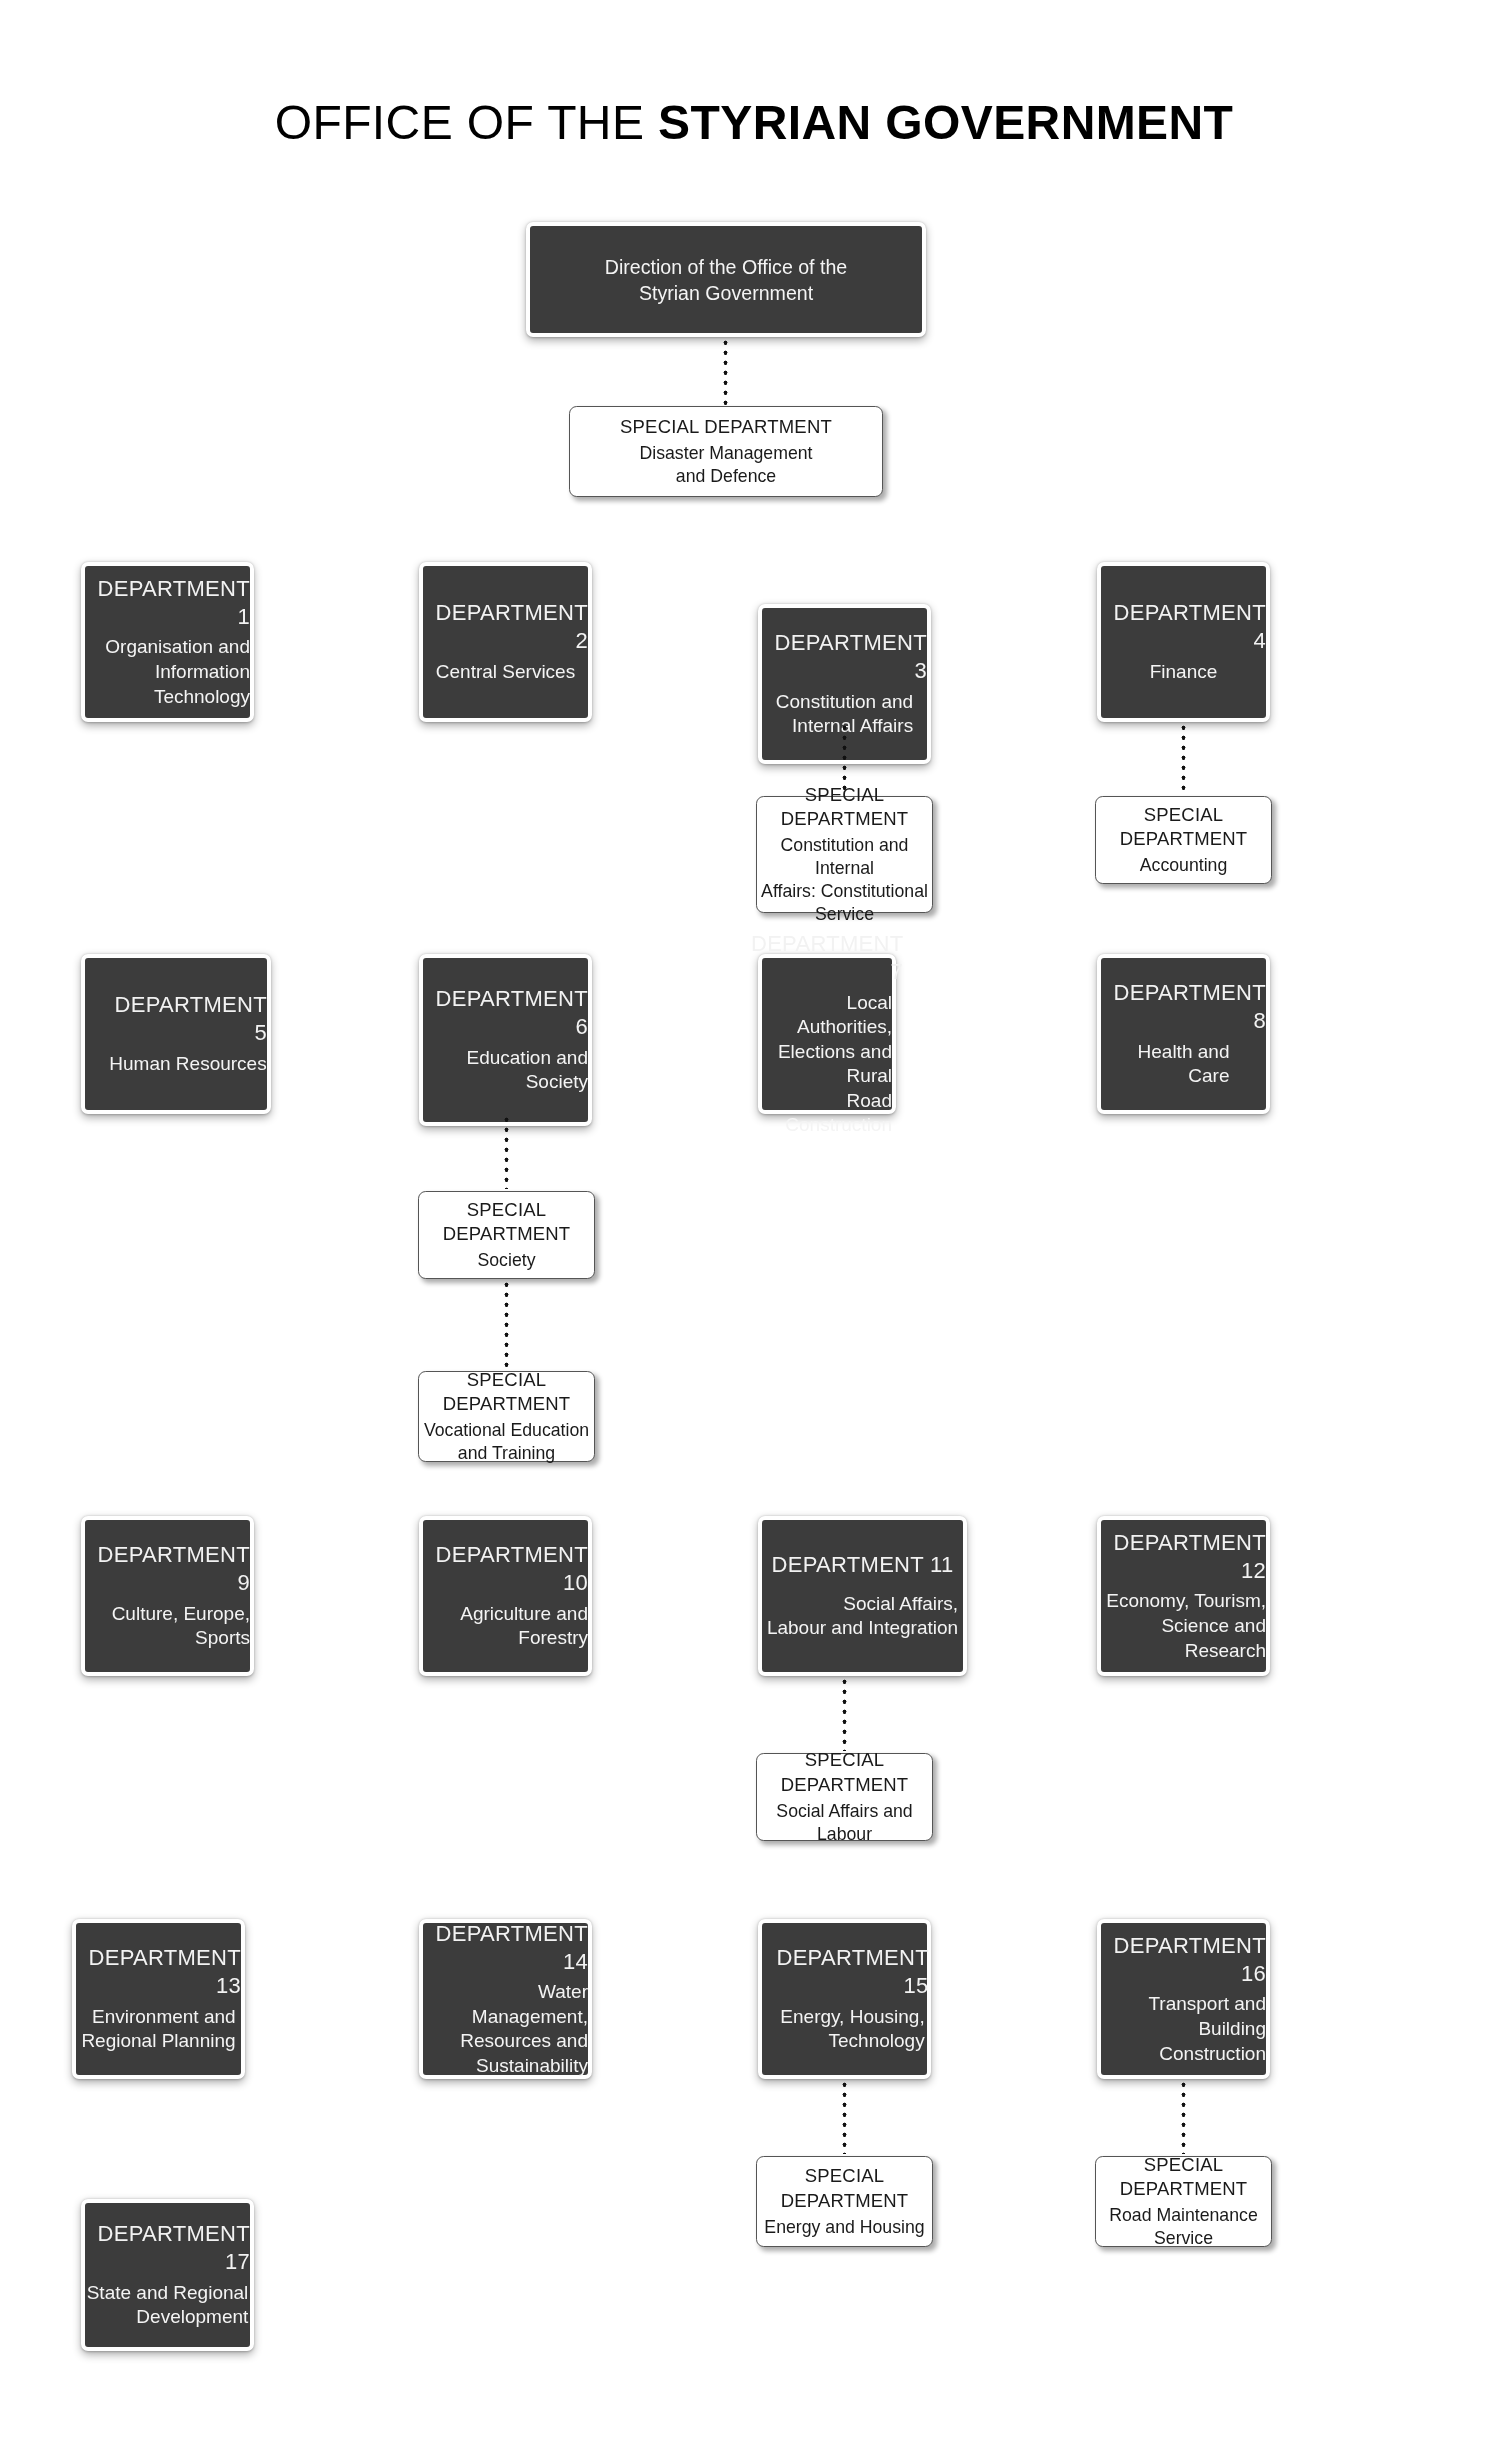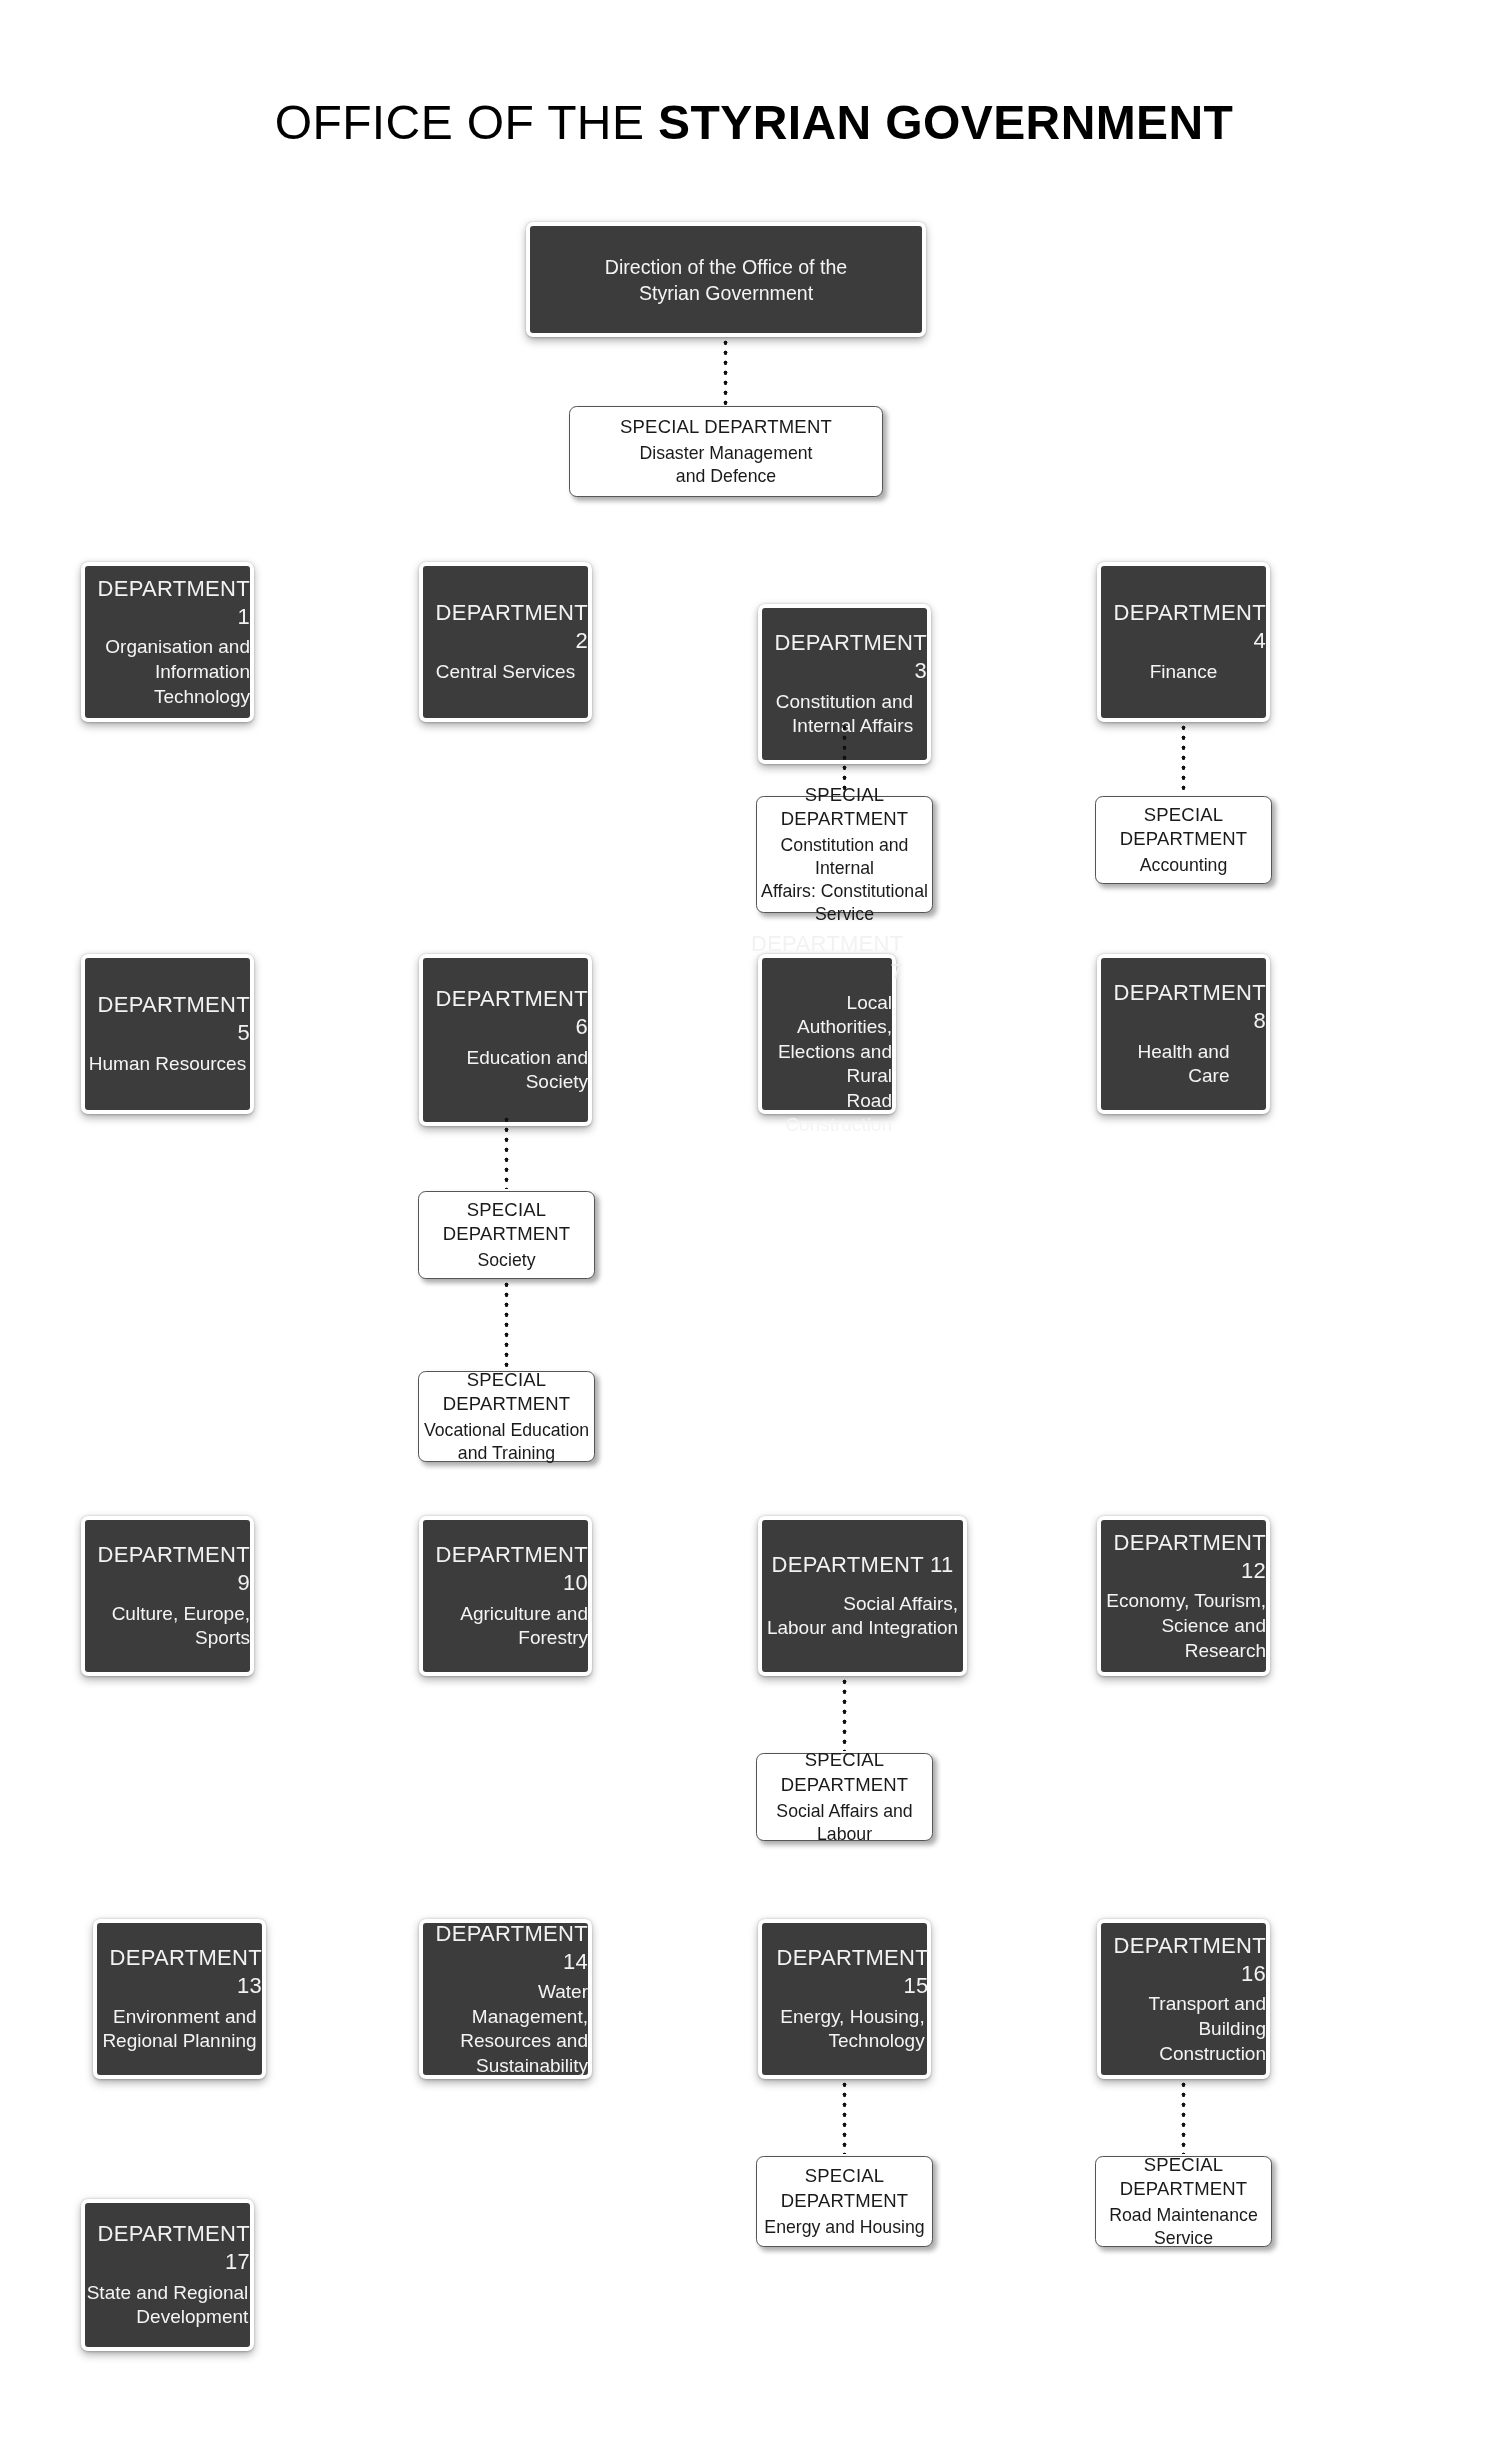--- a/index.html
+++ b/index.html
@@ -118,21 +118,21 @@
         <div class="n-sub">Finance</div>
       </div>
       <div class="node light" style="left: 756px; top: 796px; width: 177px; height: 117px;">
         <div class="n-title">SPECIAL DEPARTMENT</div>
         <div class="n-sub">Constitution and Internal<br>Affairs: Constitutional<br>Service</div>
       </div>
       <div class="node light" style="left: 1095px; top: 796px; width: 177px; height: 88px;">
         <div class="n-title">SPECIAL DEPARTMENT</div>
         <div class="n-sub">Accounting</div>
       </div>
-      <div class="node dark" style="left: 81px; top: 954px; width: 173px; height: 160px;">
+      <div class="node dark" style="left: 81px; top: 954px; width: 190px; height: 160px; padding-left: 24px;">
         <div class="n-title">DEPARTMENT 5</div>
         <div class="n-sub">Human Resources</div>
       </div>
       <div class="node dark" style="left: 419px; top: 954px; width: 173px; height: 172px;">
         <div class="n-title">DEPARTMENT 6</div>
         <div class="n-sub">Education and Society</div>
       </div>
       <div class="node dark" style="left: 758px; top: 954px; width: 138px; height: 160px;">
         <div class="n-title">DEPARTMENT 7</div>
         <div class="n-sub">Local Authorities,<br>Elections and Rural<br>Road Construction</div>
@@ -162,21 +162,21 @@
         <div class="n-sub">Social Affairs,<br>Labour and Integration</div>
       </div>
       <div class="node dark" style="left: 1097px; top: 1516px; width: 173px; height: 160px;">
         <div class="n-title">DEPARTMENT 12</div>
         <div class="n-sub">Economy, Tourism,<br>Science and Research</div>
       </div>
       <div class="node light" style="left: 756px; top: 1753px; width: 177px; height: 88px;">
         <div class="n-title">SPECIAL DEPARTMENT</div>
         <div class="n-sub">Social Affairs and Labour</div>
       </div>
-      <div class="node dark" style="left: 93px; top: 1919px; width: 173px; height: 160px;">
+      <div class="node dark" style="left: 72px; top: 1919px; width: 173px; height: 160px;">
         <div class="n-title">DEPARTMENT 13</div>
         <div class="n-sub">Environment and<br>Regional Planning</div>
       </div>
       <div class="node dark" style="left: 419px; top: 1919px; width: 173px; height: 160px;">
         <div class="n-title">DEPARTMENT 14</div>
         <div class="n-sub">Water Management,<br>Resources and<br>Sustainability</div>
       </div>
       <div class="node dark" style="left: 758px; top: 1919px; width: 173px; height: 160px; padding-left: 16px;">
         <div class="n-title">DEPARTMENT 15</div>
         <div class="n-sub">Energy, Housing,<br>Technology</div>

